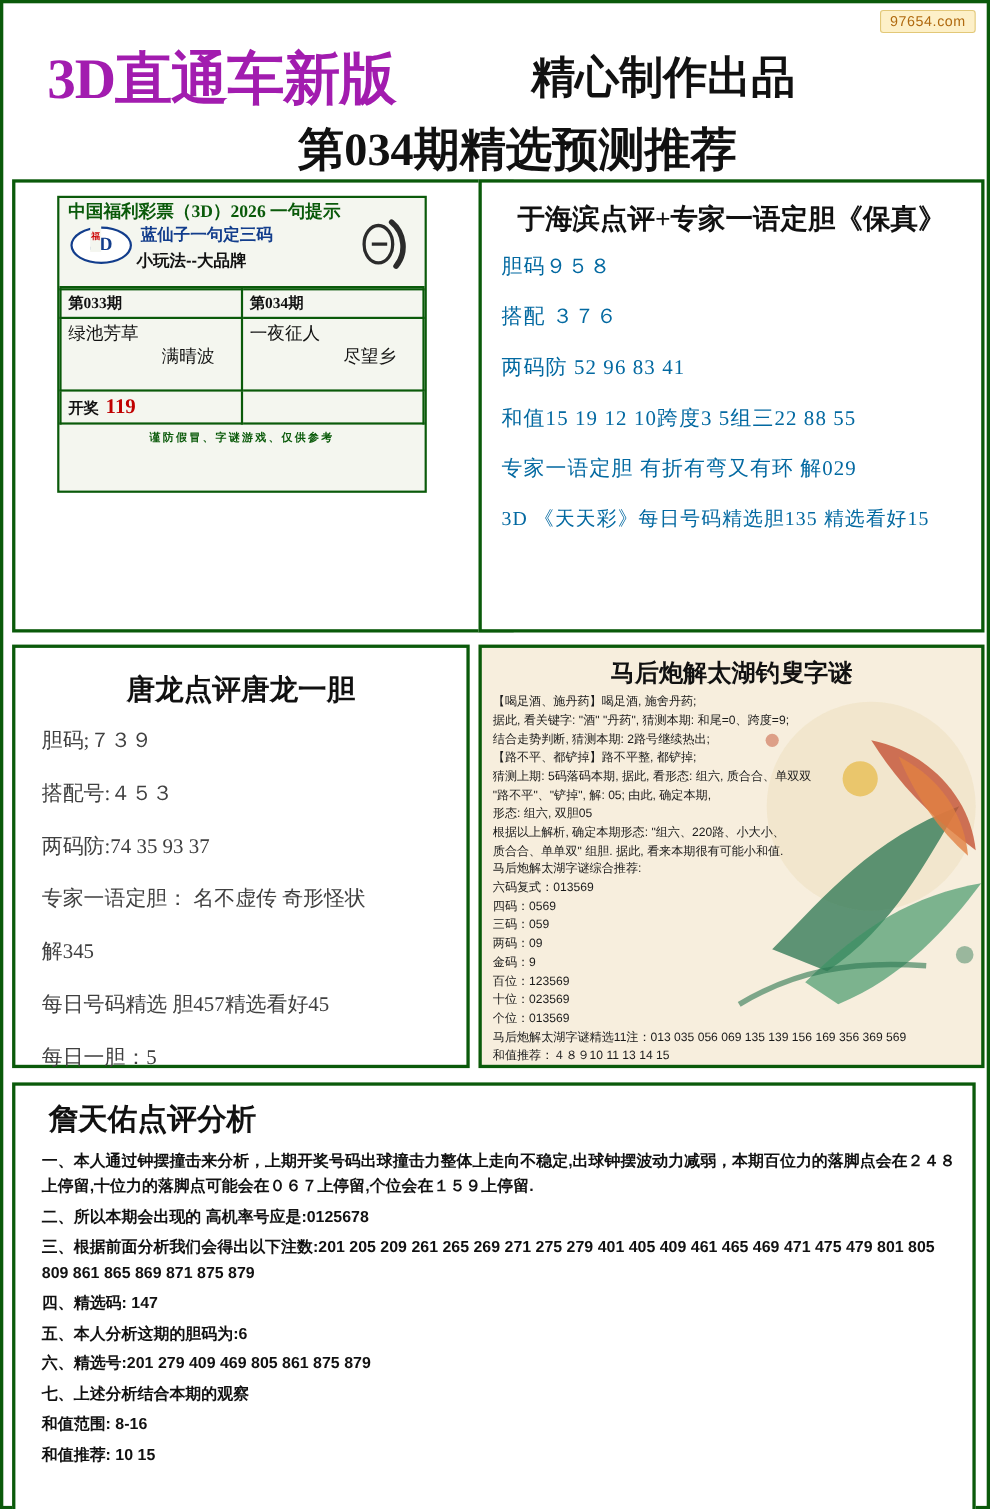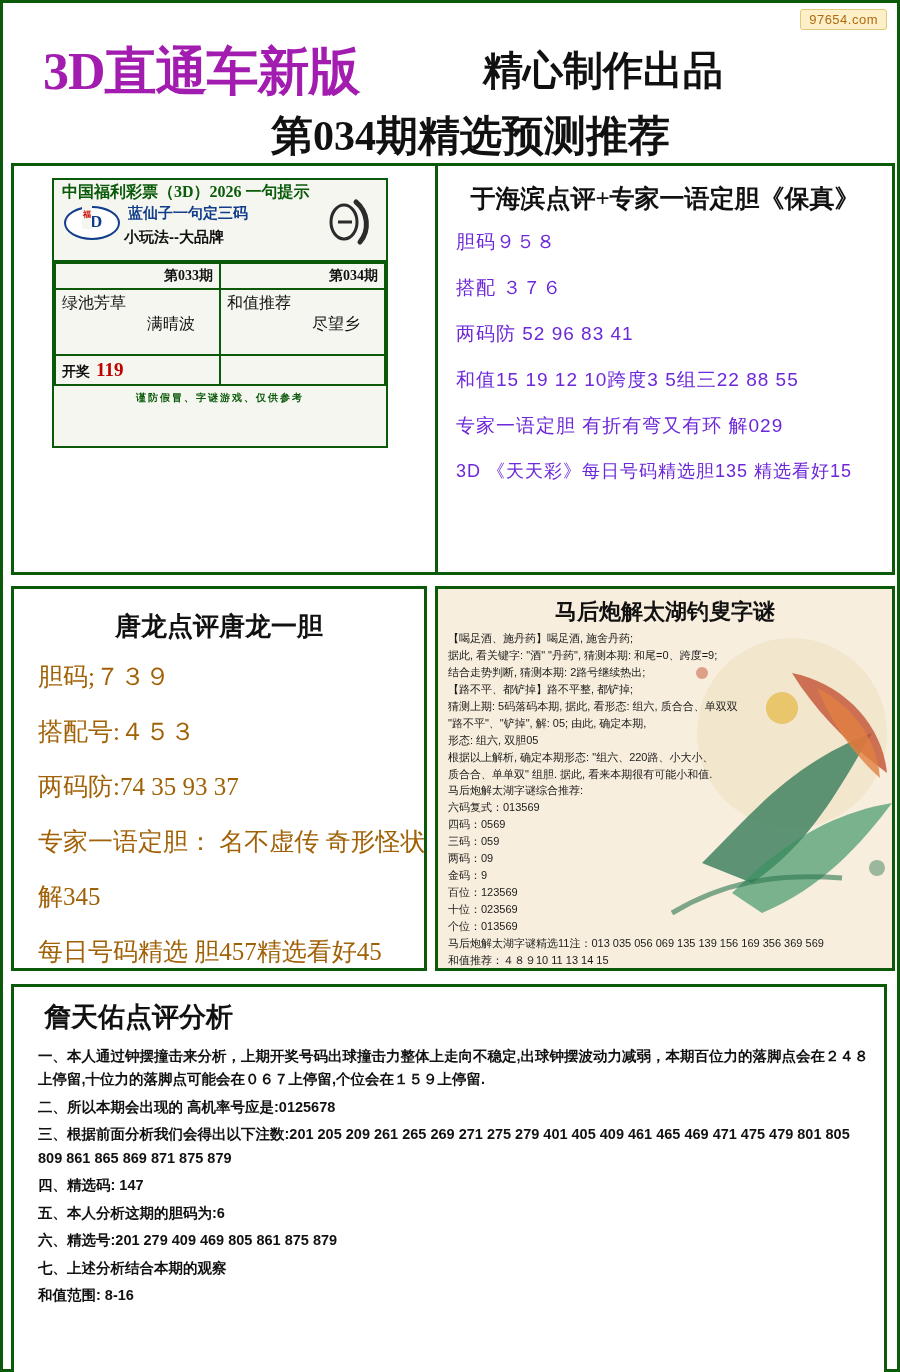--- a/index.html
+++ b/index.html
@@ -172,21 +172,21 @@
     table-layout: fixed;
   }
   .tbl td {
     border: 2px solid #0a5a0a;
     font-size: 14px;
     padding: 3px 6px;
     color: #111;
     vertical-align: top;
     font-family: "Liberation Serif", serif;
   }
-  .td-issue { font-size: 15px; font-weight: bold; text-align: right; }
+  .td-issue { font-size: 15px; font-weight: bold; }
   .cellwords { height: 58px; position: relative; }
   .w1 { display:block; font-size: 16px; }
   .w2 { display:block; font-size: 16px; text-align: right; padding-right: 18px;}
   .kj { font-weight: bold; font-size: 15px; }
   .kj .num { color: #c00000; font-size: 19px; font-weight: bold; margin-left: 6px;}
   .ticket-foot {
     text-align: center;
     font-size: 10px;
     color: #0a5a0a;
     font-weight: bold;
@@ -206,24 +206,24 @@
     text-align: center;
     font-size: 25px;
     font-weight: bold;
     color: #111;
     font-family: "Liberation Serif", serif;
     margin: 8px 0 14px 0;
     white-space: nowrap;
   }
   .rb-line {
     font-size: 19px;
-    color: #6d28d9;
+    color: #0369a1;
     margin: 0 0 20px 6px;
     letter-spacing: 1px;
-    font-family: Liberation Sans, sans-serif;
+    font-family: Liberation Serif, serif;
     white-space: nowrap;
   }
   .rb-line.small { font-size: 18px; }
   
   .row2 {
     position: relative;
     height: 390px;
     margin: 8px 8px 0 8px;
   }
   .tl-box {
@@ -234,22 +234,22 @@
   }
   .tl-title {
     text-align: center;
     font-size: 26px;
     font-weight: bold;
     font-family: "Liberation Serif", serif;
     margin: 14px 0 16px 0;
     color: #111;
   }
   .tl-line {
-    font-size: 25px;
-    color: #a16207;
+    font-size: 19px;
+    color: #404040;
     margin: 0 0 22px 14px;
     font-family: "Liberation Serif", serif;
     white-space: nowrap;
   }
   .mh-box {
     position: absolute;
     left: 424px; top: 0px;
     width: 460px; height: 385px;
     background: #f7eedd;
     overflow: hidden;
@@ -348,21 +348,21 @@
               <tr>
             <td class="td-issue">第033期</td>
             <td class="td-issue">第034期</td>
           </tr>
           <tr>
             <td class="cellwords">
               <span class="w1">绿池芳草</span>
               <span class="w2">满晴波</span>
             </td>
             <td class="cellwords">
-              <span class="w1">和值推荐</span>
+              <span class="w1">一夜征人</span>
               <span class="w2">尽望乡</span>
             </td>
           </tr>
           <tr>
             <td class="kj">
               <span>开奖</span><span class="num">119</span>
             </td>
             <td>&nbsp;</td>
           </tr>
         </tbody>
@@ -453,16 +453,17 @@
     <div class="box zh-box">
       <div class="zh-title">詹天佑点评分析</div>
       <div class="zh-p">一、本人通过钟摆撞击来分析，上期开奖号码出球撞击力整体上走向不稳定,出球钟摆波动力减弱，本期百位力的落脚点会在２４８上停留,十位力的落脚点可能会在０６７上停留,个位会在１５９上停留.</div>
       <div class="zh-p">二、所以本期会出现的 高机率号应是:0125678</div>
       <div class="zh-p">三、根据前面分析我们会得出以下注数:201 205 209 261 265 269 271 275 279 401 405 409 461 465 469 471 475 479 801 805 809 861 865 869 871 875 879</div>
       <div class="zh-p">四、精选码: 147</div>
       <div class="zh-p">五、本人分析这期的胆码为:6</div>
       <div class="zh-p">六、精选号:201 279 409 469 805 861 875 879</div>
       <div class="zh-p">七、上述分析结合本期的观察</div>
       <div class="zh-p ind">和值范围:  8-16</div>
+      <div class="zh-p ind">和值推荐:  10 15</div>
     </div>
   </div>
 
 </div>
 
 </body></html>

